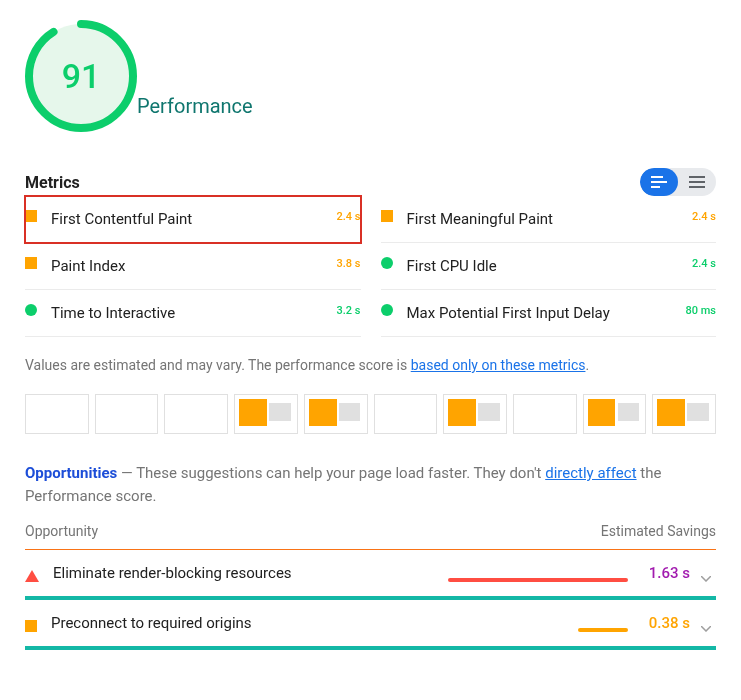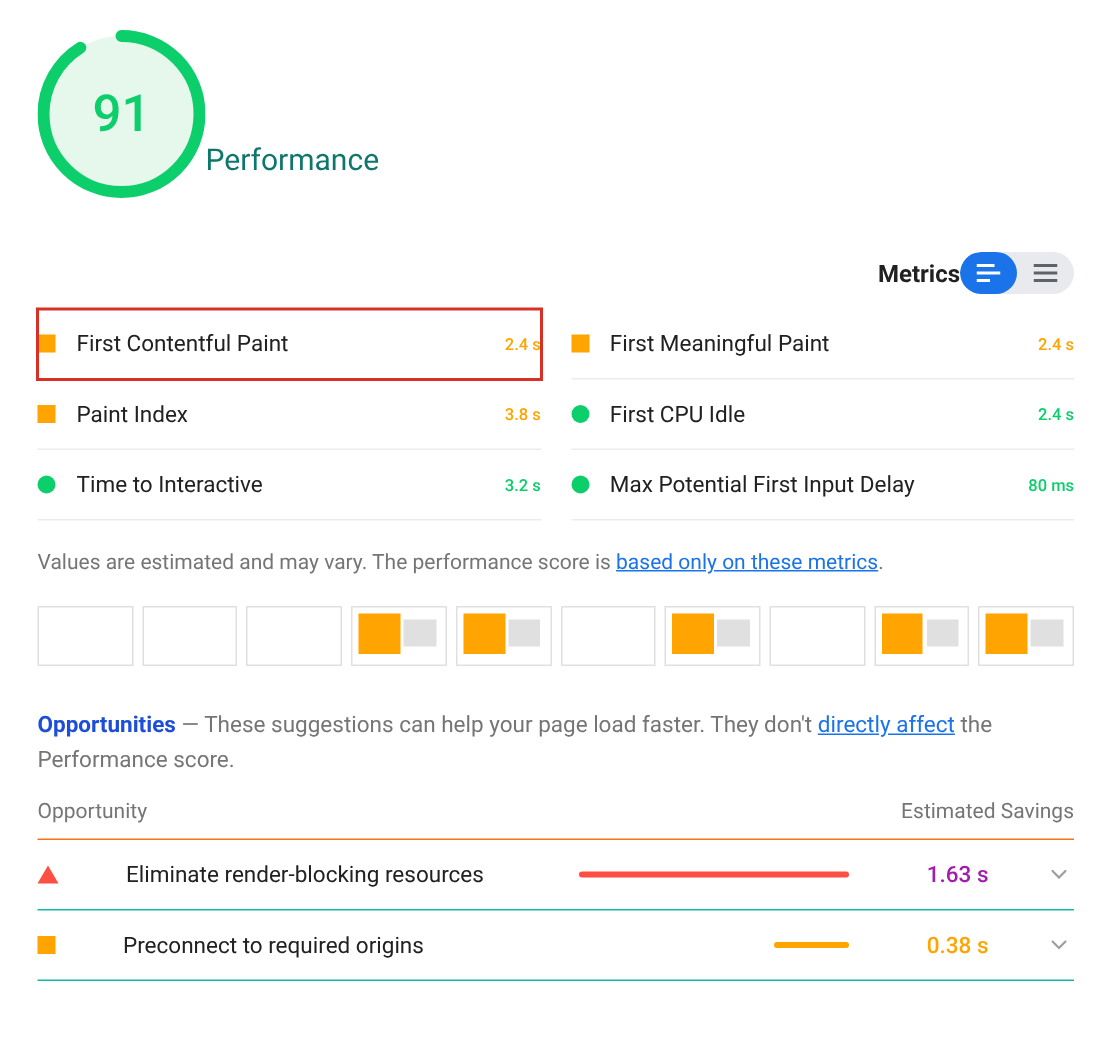--- a/index.html
+++ b/index.html
@@ -4,48 +4,48 @@
 <style>
 * { box-sizing: border-box; margin: 0; padding: 0; }
 body { font-family: Roboto, Arial, sans-serif; background: #fff; width: 741px; padding: 20px 25px; color: #212121; }
 .score-wrap { display: flex; flex-direction: row; align-items: center; margin-bottom: 20px; }
 .gauge { position: relative; width: 112px; height: 112px; margin-bottom: 12px; }
 .gauge-svg { transform: rotate(-90deg); }
 .gauge-bg { fill: #e6f7eb; }
 .gauge-arc { fill: none; stroke: #0cce6b; stroke-width: 8; stroke-linecap: round; }
 .gauge-text { position: absolute; inset: 0; display: flex; align-items: center; justify-content: center; font-size: 34px; font-weight: 500; color: #0cce6b; }
 .score-title { font-size: 20px; font-weight: 400; color: #0f766e; margin-top: 48px; }
-.metrics-header { display: flex; justify-content: flex-end; align-items: center; margin-top: 24px; margin-bottom: 10px; }
+.metrics-header { display: flex; justify-content: space-between; align-items: center; margin-top: 24px; }
 .metrics-title { font-size: 16px; font-weight: 700; }
 .toggle-group { display: flex; background: #e8eaed; border-radius: 20px; overflow: hidden; }
 .toggle-btn { width: 38px; height: 28px; display: flex; align-items: center; justify-content: center; border: none; background: transparent; cursor: pointer; }
 .toggle-btn.active { background: #1a73e8; border-radius: 20px; }
 .toggle-btn svg { width: 16px; height: 12px; }
 .metrics-grid { display: grid; grid-template-columns: 1fr 1fr; column-gap: 20px; }
-.metric { display: flex; align-items: center; padding: 14px 0; border-bottom: 1px solid #ebebeb; }
+.metric { display: flex; align-items: flex-start; padding: 14px 0; border-bottom: 1px solid #ebebeb; }
 .highlight { outline: 2px solid #d93025; outline-offset: -1px; }
 .status-sq { width: 12px; height: 12px; margin-right: 14px; flex-shrink: 0; }
 .status-circ { width: 12px; height: 12px; border-radius: 50%; margin-right: 14px; flex-shrink: 0; }
 .orange { background: #ffa400; }
 .green-bg { background: #0cce6b; }
 .metric-name { flex: 1; font-size: 15px; }
 .metric-val { font-size: 11px; font-weight: 500; }
 .val-orange { color: #ffa400; }
 .val-green { color: #0cce6b; }
 .note { color: #757575; font-size: 14px; margin: 18px 0; line-height: 1.5; }
 .note a, .opps-intro a { color: #1a73e8; text-decoration: underline; }
 .filmstrip { display: flex; gap: 6px; margin: 10px 0 28px; }
 .frame { flex: 1; height: 40px; border: 1px solid #e0e0e0; position: relative; background: #fff; }
 .frame.has-content::before { content: ""; position: absolute; left: 4px; top: 4px; width: 45%; height: 70%; background: #ffa400; }
 .frame.has-content::after { content: ""; position: absolute; left: 55%; top: 8px; width: 35%; height: 18px; background: #e0e0e0; }
 .opps-intro { font-size: 15px; line-height: 1.5; margin-bottom: 16px; }
 .opps-intro .strong { font-weight: 700; color: #1d4ed8; }
 .opps-intro { color: #757575; }
 .opps-header { display: flex; justify-content: space-between; color: #757575; font-size: 14px; padding-bottom: 10px; border-bottom: 1px solid #f97316; }
-.opp-row { display: flex; align-items: center; padding: 14px 0; border-bottom: 1px solid #14b8a6; gap: 31px; }
+.opp-row { display: flex; align-items: flex-end; padding: 14px 0; border-bottom: 4px solid #14b8a6; }
 .tri { width: 0; height: 0; border-left: 7px solid transparent; border-right: 7px solid transparent; border-bottom: 12px solid #ff4e42; margin-right: 14px; }
 .opp-name { flex: 1; font-size: 15px; }
 .bar-wrap { width: 180px; display: flex; justify-content: flex-end; margin-right: 10px; }
 .bar { height: 4px; border-radius: 2px; }
 .bar-red { background: #ff4e42; width: 180px; }
 .bar-orange { background: #ffa400; width: 50px; }
 .opp-val { width: 52px; text-align: right; font-size: 15px; font-weight: 500; }
 .val-red { color: #a21caf; }
 .chev { width: 20px; display: flex; align-items: center; justify-content: center; color: #9e9e9e; margin-left: 6px; }
 </style>

